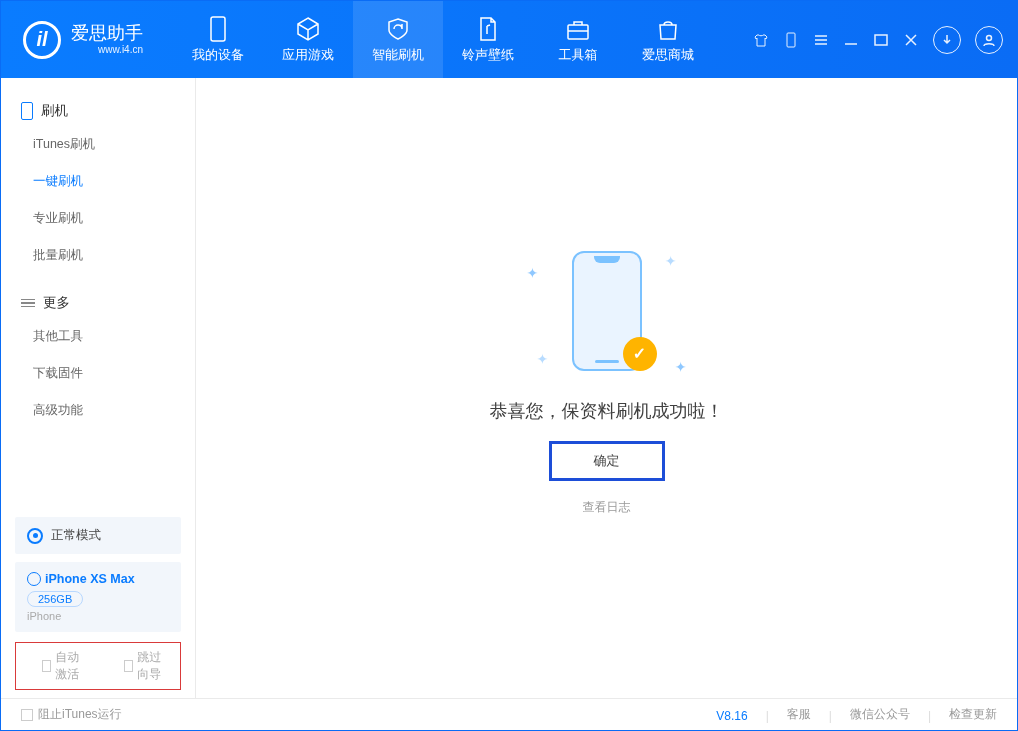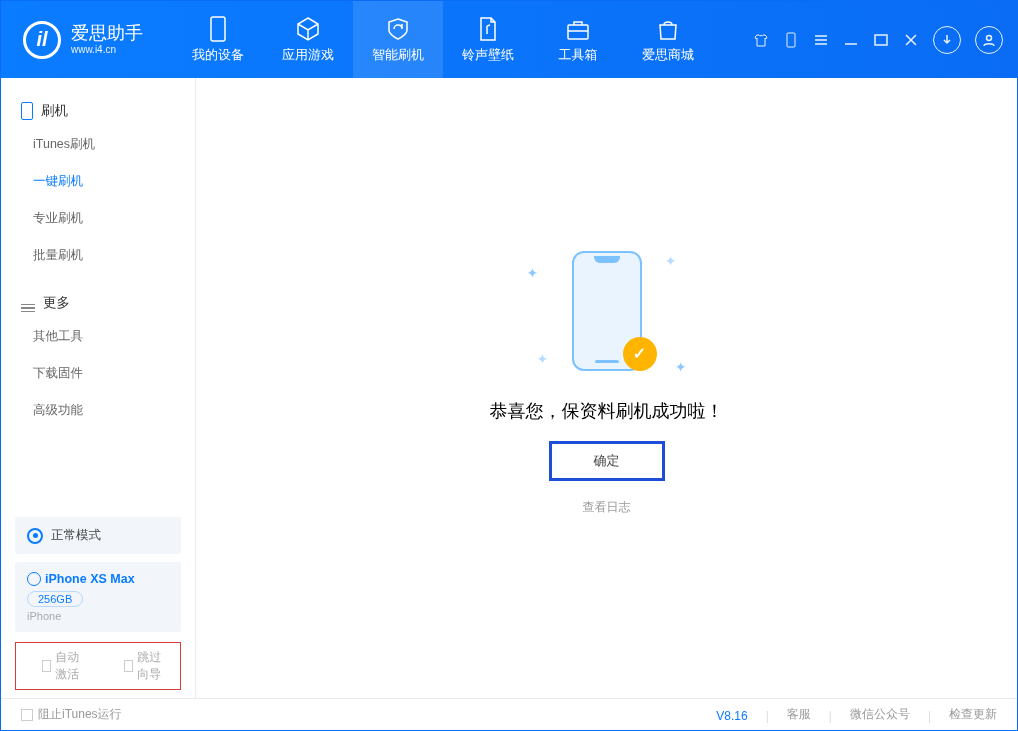--- a/index.html
+++ b/index.html
@@ -5,38 +5,38 @@
 * { margin: 0; padding: 0; box-sizing: border-box; font-family: "Microsoft YaHei", Arial, sans-serif; }
 body { background: #fff; }
 .window { width: 1018px; height: 731px; border: 1px solid #0a6cf5; display: flex; flex-direction: column; background: #fff; }
 
 
 .titlebar { height: 77px; background: linear-gradient(90deg, #0a7cff 0%, #0a6cf5 100%); display: flex; align-items: center; padding: 0 14px 0 22px; color: #fff; }
 .brand { display: flex; align-items: center; gap: 10px; margin-right: 30px; }
 .brand-logo { width: 38px; height: 38px; border: 3px solid #fff; border-radius: 50%; display: flex; align-items: center; justify-content: center; font-weight: bold; font-style: italic; font-size: 20px; }
 .brand-text { line-height: 1.15; }
 .brand-title { font-size: 18px; font-weight: 500; }
-.brand-sub { font-size: 10px; opacity: .9; }
+.brand-sub { font-size: 10px; opacity: .9; text-align: right; }
 
 .nav { display: flex; height: 100%; }
 .nav-item { width: 90px; display: flex; flex-direction: column; align-items: center; justify-content: center; gap: 4px; font-size: 13px; cursor: pointer; }
 .nav-item.active { background: rgba(255,255,255,.12); }
 .nav-icon { width: 26px; height: 26px; display: flex; align-items: center; justify-content: center; }
 .nav-icon svg { stroke: #fff; fill: none; stroke-width: 1.5; }
 
 .titlebar-right { margin-left: auto; display: flex; align-items: center; gap: 14px; }
 .titlebar-right .tr-ico { width: 16px; height: 16px; cursor: pointer; opacity: .9; }
 .titlebar-right .circ { width: 28px; height: 28px; border: 1.5px solid #fff; border-radius: 50%; display: flex; align-items: center; justify-content: center; cursor: pointer; opacity: .9; }
 
 
 .body { flex: 1; display: flex; min-height: 0; }
 
 
 .sidebar { width: 195px; border-right: 1px solid #eaeaea; display: flex; flex-direction: column; padding-top: 18px; }
-.sb-group-title { padding: 6px 20px; display: flex; align-items: flex-end; gap: 8px; color: #333; font-size: 13.5px; font-weight: 500; }
+.sb-group-title { padding: 6px 20px; display: flex; align-items: center; gap: 8px; color: #333; font-size: 13.5px; font-weight: 500; }
 .sb-item { padding: 10px 20px 10px 32px; font-size: 12.5px; color: #666; cursor: pointer; }
 .sb-item.active { color: #0a7cff; }
 .sb-section-divider { height: 14px; }
 .sb-hamburger { width: 14px; display: inline-flex; flex-direction: column; gap: 2px; }
 .sb-hamburger span { display: block; height: 1.5px; background: #888; }
 .sb-phone-ico { width: 12px; height: 18px; border: 1.5px solid #0a7cff; border-radius: 2px; }
 
 .sb-footer { margin-top: auto; }
 .sb-card { margin: 8px 14px; background: #f2f6fb; border-radius: 2px; padding: 10px 12px; font-size: 12.5px; color: #444; display: flex; align-items: center; gap: 8px; }
 .sb-card .dot { width: 16px; height: 16px; border: 2px solid #0a7cff; border-radius: 50%; display: flex; align-items: center; justify-content: center; }
@@ -55,21 +55,21 @@
 .main { flex: 1; position: relative; display: flex; align-items: center; justify-content: center; }
 .result { display: flex; flex-direction: column; align-items: center; gap: 18px; margin-top: -20px; }
 .illus { position: relative; width: 160px; height: 140px; display: flex; align-items: center; justify-content: center; }
 .illus .phone { width: 70px; height: 120px; border: 2px solid #7bc2ff; border-radius: 12px; background: #eaf4ff; position: relative; }
 .illus .phone::before { content: ""; position: absolute; top: 3px; left: 50%; transform: translateX(-50%); width: 26px; height: 7px; background: #7bc2ff; border-radius: 0 0 6px 6px; }
 .illus .phone::after { content: ""; position: absolute; bottom: 6px; left: 50%; transform: translateX(-50%); width: 24px; height: 3px; background: #7bc2ff; border-radius: 2px; }
 .illus .badge { position: absolute; bottom: 10px; right: 30px; width: 34px; height: 34px; background: #ffb400; border-radius: 50%; display: flex; align-items: center; justify-content: center; color: #fff; font-weight: bold; }
 .sparkle { position: absolute; color: #8fc8ff; font-size: 14px; }
 .s1 { top: 24px; left: 0; } .s2 { top: 12px; right: 10px; color: #b8dcff; } .s3 { bottom: 14px; left: 10px; color: #b8dcff; } .s4 { bottom: 6px; right: 0; }
 
-.result-title { font-size: 18px; color: #000000; text-align: right; }
+.result-title { font-size: 18px; color: #404040; text-align: right; }
 .btn-confirm { padding: 8px 42px; border: 3px solid #1d4ed8; background: #fff; font-size: 13px; color: #444; cursor: pointer; }
 .view-log { color: #999; font-size: 12px; cursor: pointer; }
 
 
 .statusbar { height: 32px; border-top: 1px solid #eaeaea; display: flex; align-items: center; padding: 0 20px; font-size: 12px; color: #999; gap: 20px; }
 .statusbar .right { margin-left: auto; display: flex; align-items: flex-end; gap: 18px; }
 .statusbar .right span { cursor: pointer; }
 .statusbar .ver { color: #0a7cff; }
 .statusbar .sep { color: #ddd; }
 </style>

